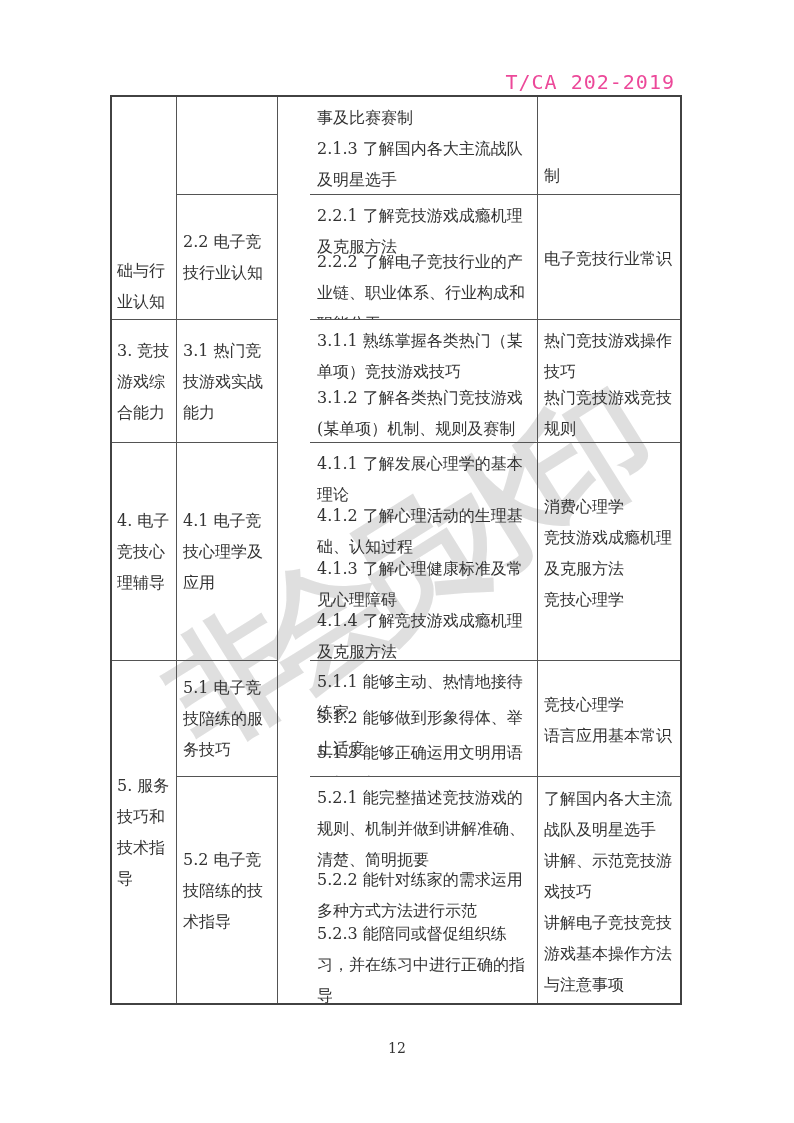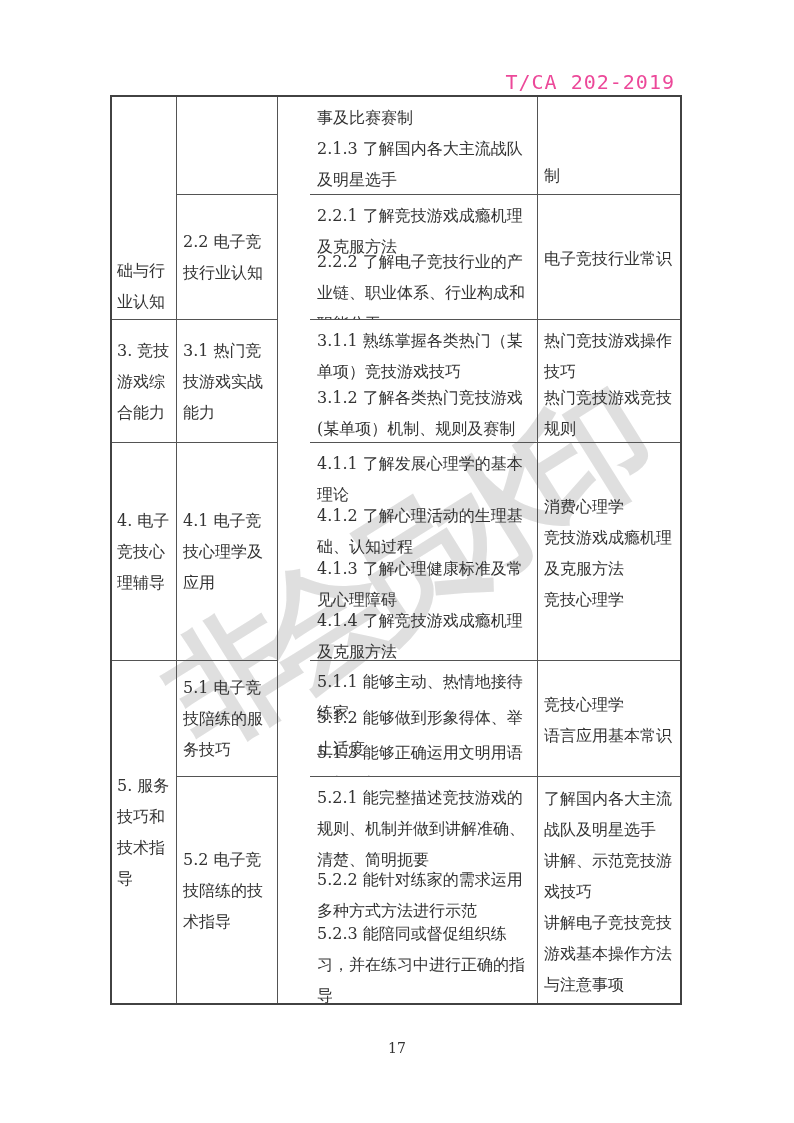--- a/index.html
+++ b/index.html
@@ -169,15 +169,15 @@
       <div class="ln">5.2.3 能陪同或督促组织练习，并在练习中进行正确的指导</div>
     </div>
     <div class="cell c4 top lastcol lastrow" style="grid-area:6/4/7/5">
       <div class="ln">了解国内各大主流战队及明星选手</div>
       <div class="ln">讲解、示范竞技游戏技巧</div>
       <div class="ln">讲解电子竞技竞技游戏基本操作方法与注意事项</div>
     </div>
 
   </div>
 
-  <div class="page-number">17</div>
+  <div class="page-number">12</div>
 
 </div>
 
 </body></html>

